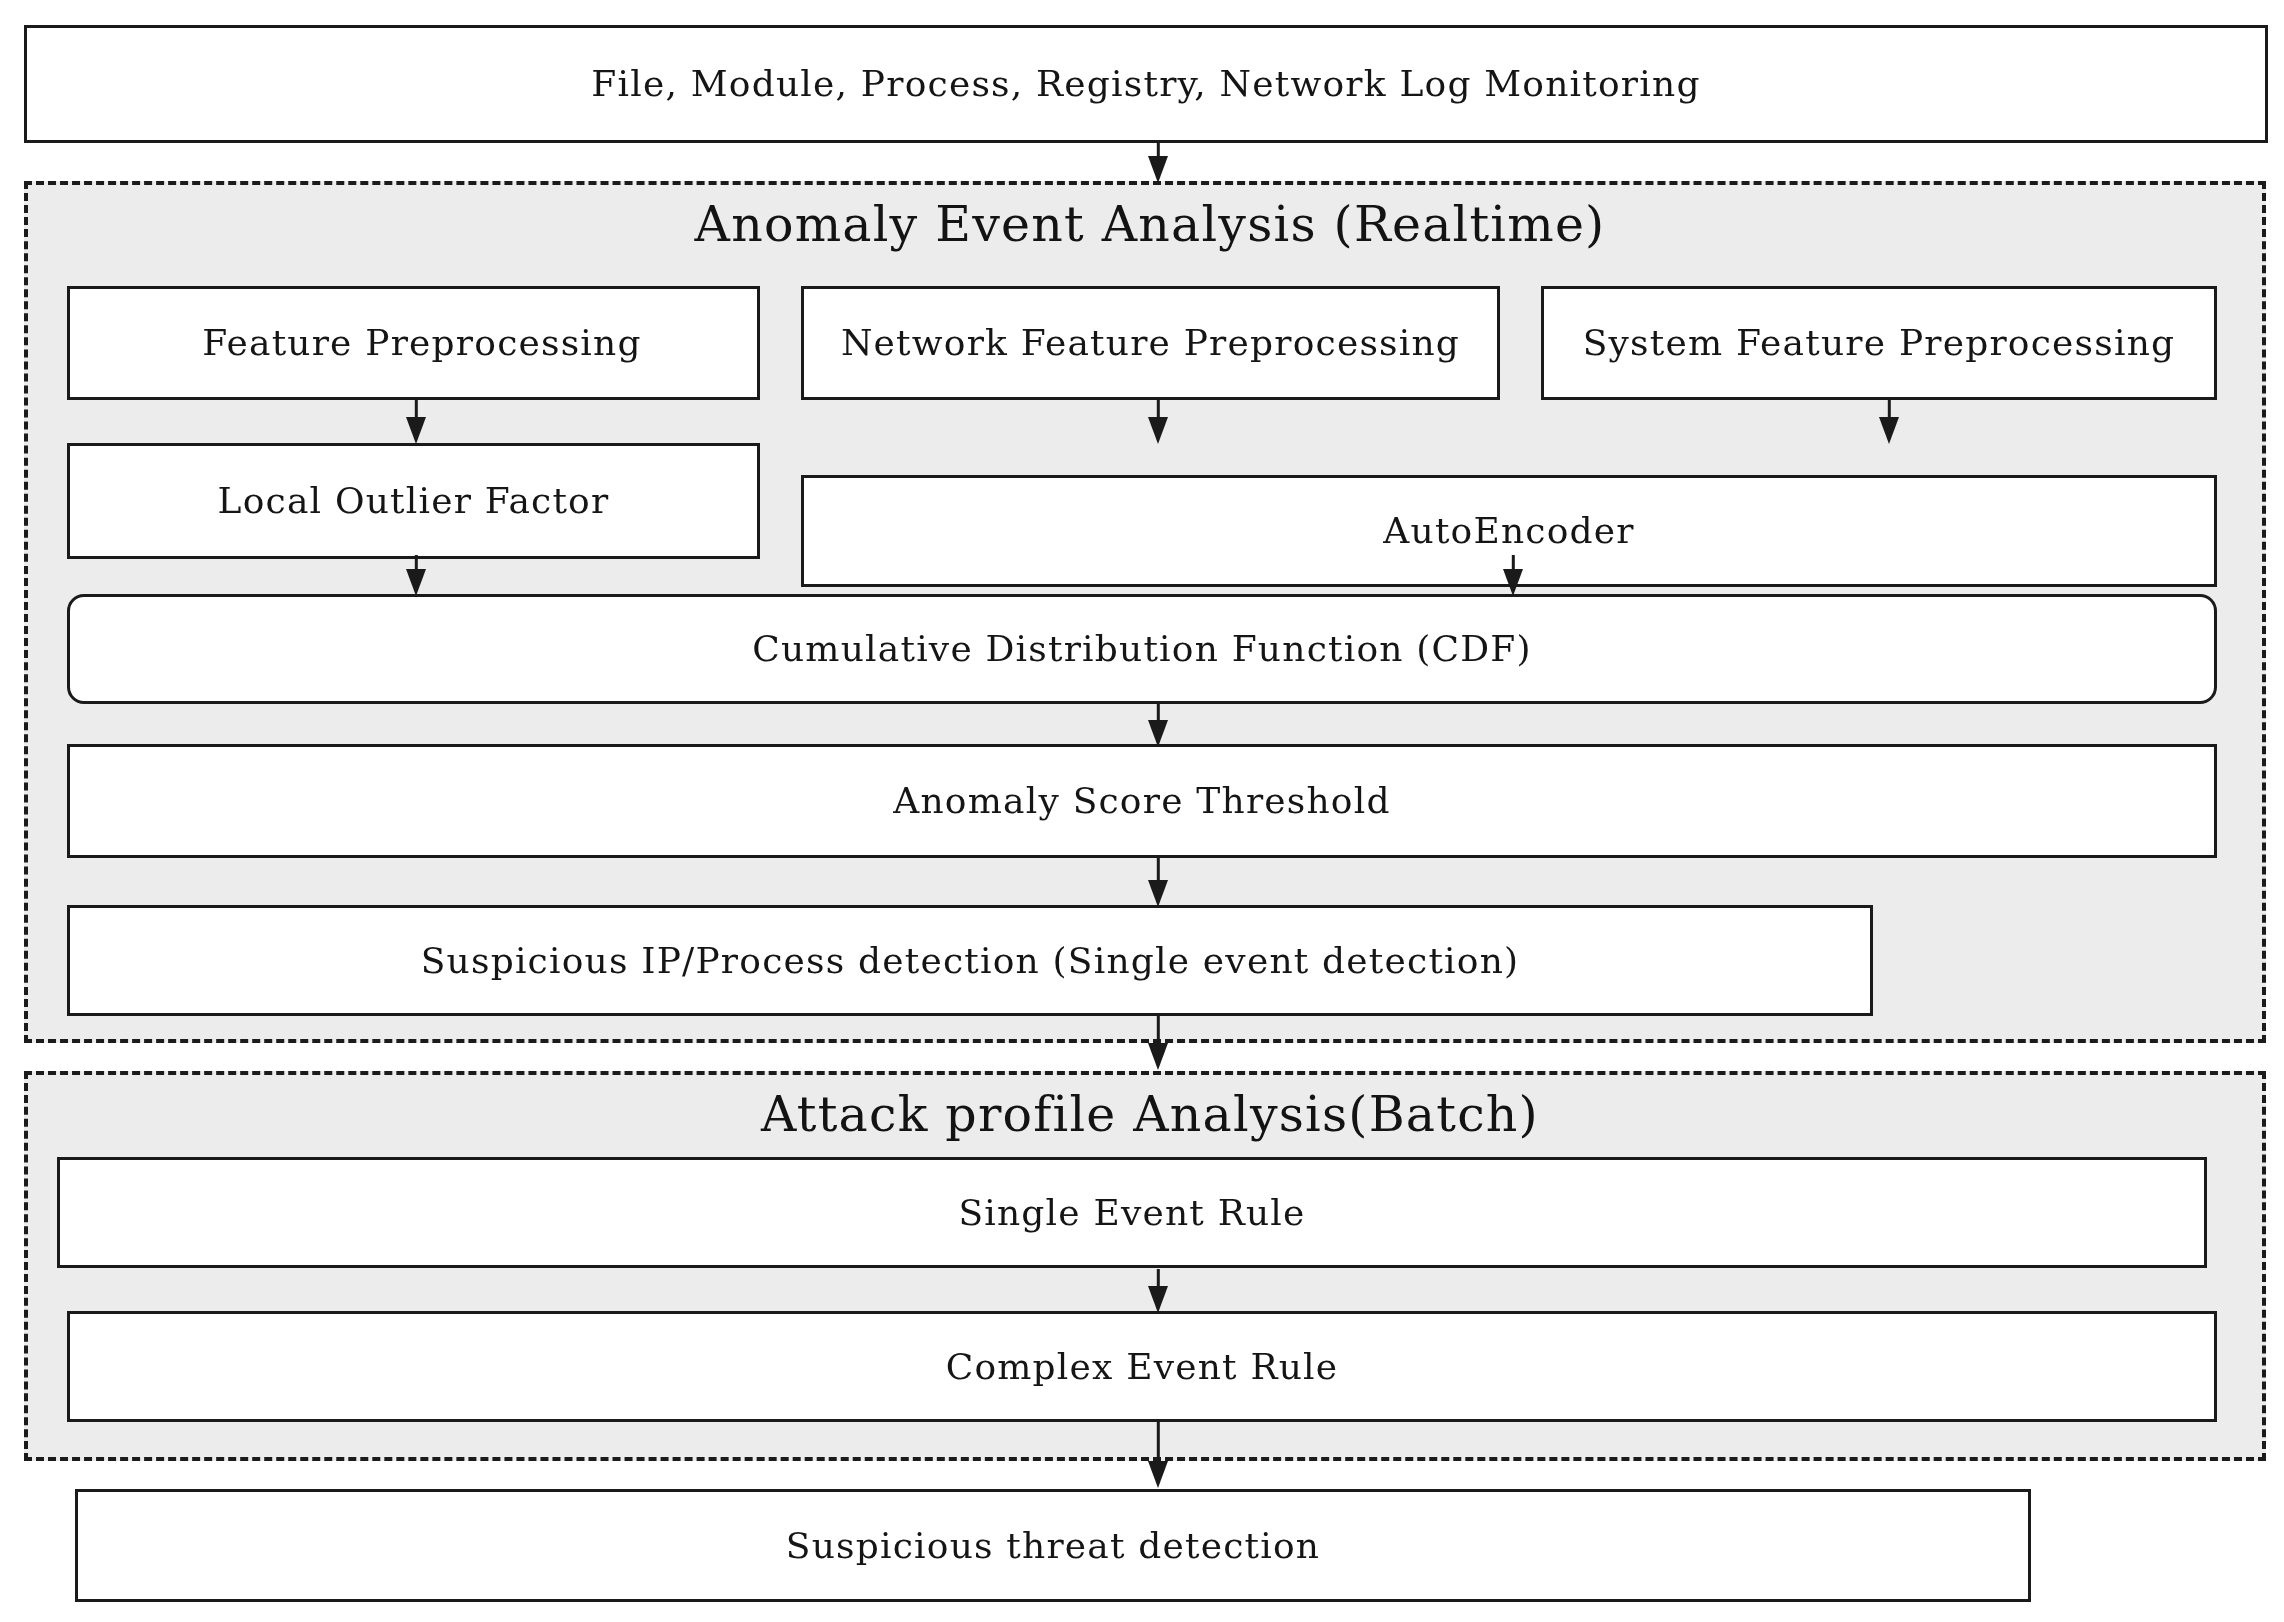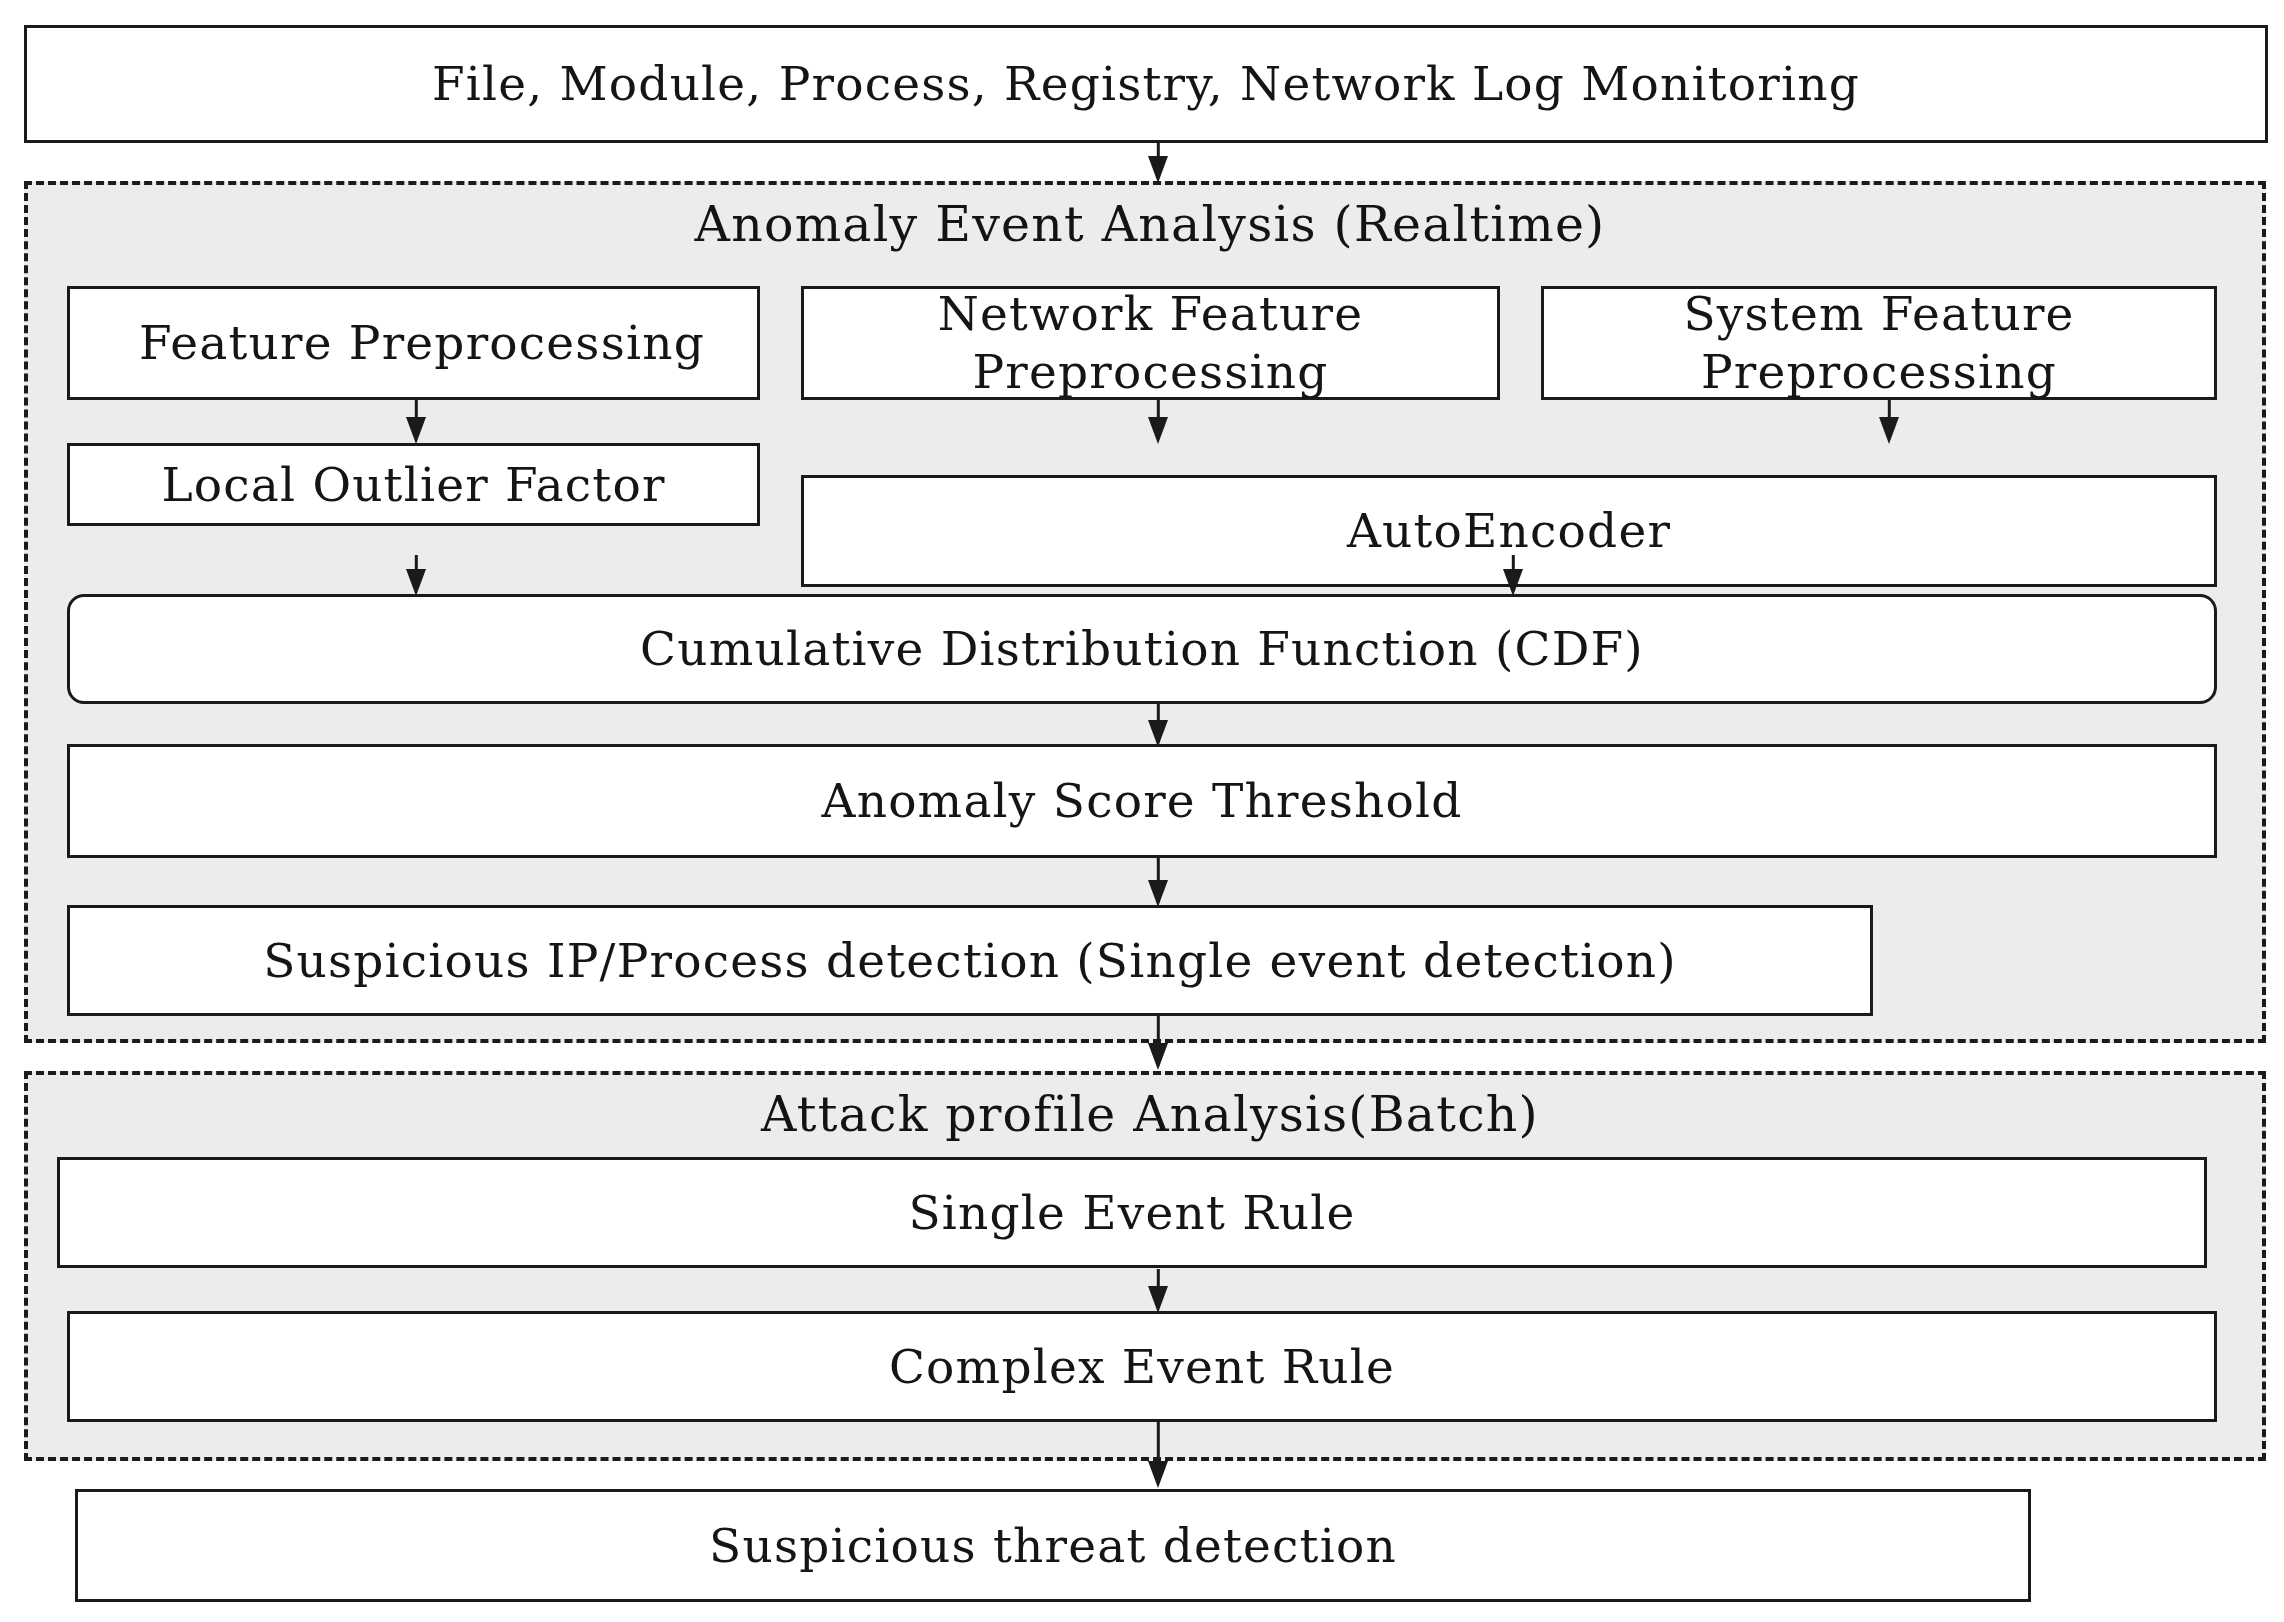--- a/index.html
+++ b/index.html
@@ -8,21 +8,21 @@
     font-family:"DejaVu Serif","Liberation Serif",serif;
     color:#151515;
     -webkit-font-smoothing:antialiased;
   }
   .page{position:absolute;inset:0;}
   
   .box{
     position:absolute;box-sizing:border-box;background:#ffffff;
     border:3.2px solid #1a1a1a;
     display:flex;align-items:center;justify-content:center;
-    text-align:center;font-size:47px;letter-spacing:1.2px;line-height:58px;
+    text-align:left;font-size:36px;letter-spacing:1.2px;line-height:58px;
     padding:0 19px;
   }
   
   .section{
     position:absolute;box-sizing:border-box;background:#ececec;
     border:4px dashed #1b1b1b;
   }
   .section-title{
     position:absolute;left:8px;width:2284px;text-align:center;
     font-size:49px;letter-spacing:1.2px;line-height:52px;color:#131313;
@@ -38,21 +38,21 @@
     border-left:10.3px solid transparent;border-right:10.3px solid transparent;
     border-top:27px solid #1a1a1a;
   }
   
   #box-source        {left:24px;  top:24.5px;   width:2244px; height:118px;}
   #sect-realtime     {left:24px;  top:181px;  width:2242px; height:862px;}
   #title-realtime    {top:199px;}
   #box-feature-pre   {left:67px;  top:286px;  width:693px;  height:114px;padding-left:36px;}
   #box-network-pre   {left:801px;top:286px;  width:699px;  height:114px;}
   #box-system-pre    {left:1541px;top:286px;  width:676px;  height:114px;}
-  #box-lof           {left:67px;  top:443px;  width:693px;  height:83px;}
+  #box-lof           {left:67px;  top:443px;  width:693px;  height:116px;}
   #box-autoencoder   {left:801px;top:443px;  width:1416px; height:112px;margin-top:32px;}
   #box-cdf           {left:67px;  top:594px;  width:2150px; height:110px;border-radius:17px;}
   #box-threshold     {left:67px;  top:744px;  width:2150px; height:114px;}
   #box-suspicious-ip {left:67px;  top:905px; width:1806px; height:111px;}
   #sect-batch        {left:24px;  top:1071px; width:2242px; height:390px;}
   #title-batch       {top:1089px;}
   #box-single-rule   {left:57px;  top:1157px; width:2150px; height:111px;}
   #box-complex-rule  {left:67px;  top:1311px; width:2150px; height:111px;}
   #box-output        {left:75px;  top:1489px; width:1956px; height:113px;}
 

